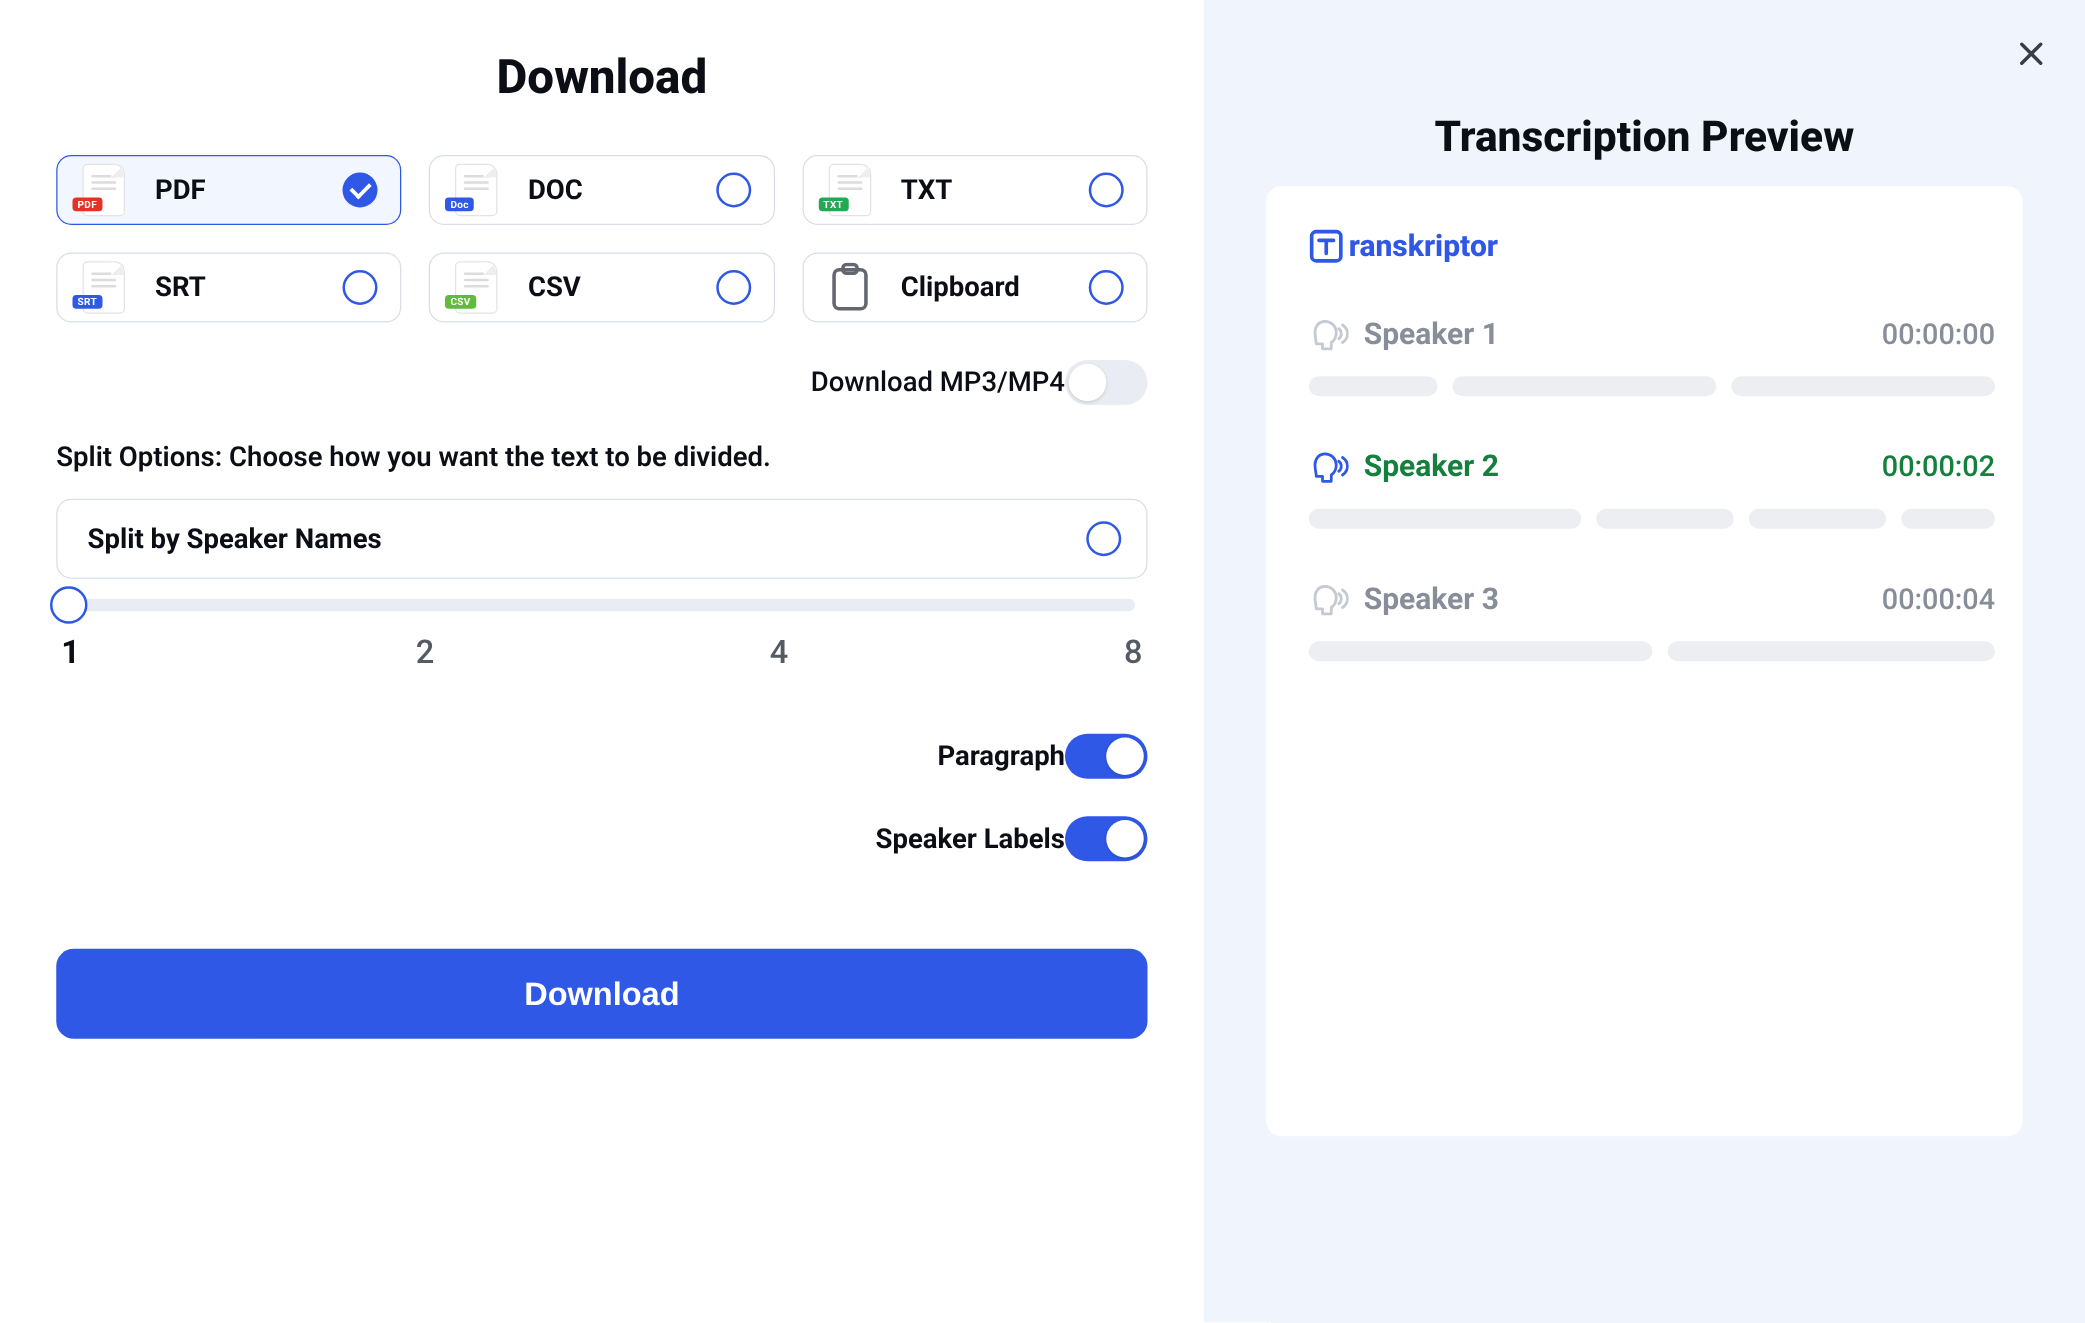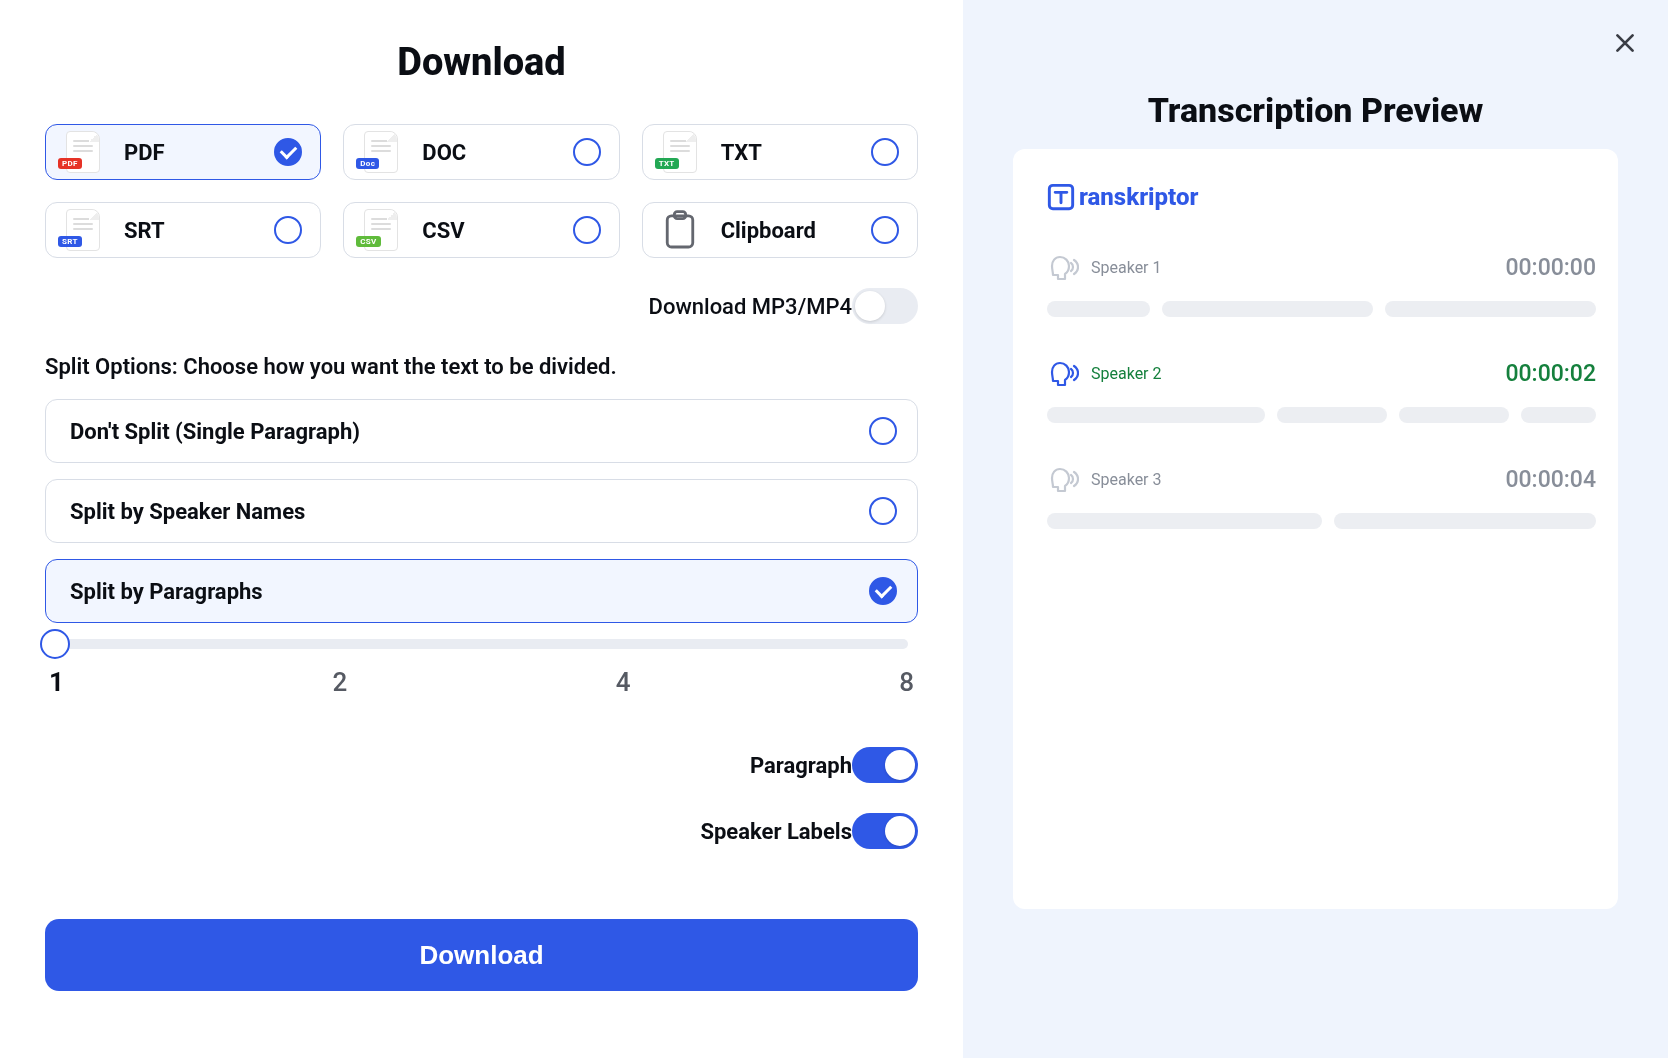--- a/index.html
+++ b/index.html
@@ -290,22 +290,22 @@
   .speaker-left {
     display: flex;
     align-items: center;
     gap: 12px;
   }
   .head-icon {
     width: 32px;
     height: 32px;
   }
   .speaker-name {
-    font-size: 16px;
-    font-weight: 400;
+    font-size: 24px;
+    font-weight: 700;
   }
   .speaker-time {
     font-size: 23px;
     font-weight: 500;
   }
   .gray .speaker-name, .gray .speaker-time { color: #888e99; }
   .gray .head-icon path { stroke: #c4c9d2; }
   .blue .speaker-name, .blue .speaker-time { color: #15803d; }
   .blue .head-icon path { stroke: #2f58e6; }
   .skeleton-row {
@@ -416,30 +416,22 @@
   <div class="toggle-row">
     <div class="label">Download MP3/MP4</div>
     <div class="toggle off">
       <div class="toggle-knob"></div>
     </div>
   </div>
 
   <div class="split-heading">Split Options: Choose how you want the text to be divided.</div>
 
   <div class="split-option">
-    <div class="label">Don't Split (Single Paragraph)</div>
-    <div class="radio"></div>
-  </div>
-  <div class="split-option">
     <div class="label">Split by Speaker Names</div>
     <div class="radio"></div>
-  </div>
-  <div class="split-option selected">
-    <div class="label">Split by Paragraphs</div>
-    <div class="radio checked"></div>
   </div>
 
   <div class="slider-container">
     <div class="slider-track">
       <div class="slider-thumb"></div>
     </div>
     <div class="slider-labels">
       <span>1</span>
       <span>2</span>
       <span>4</span>

